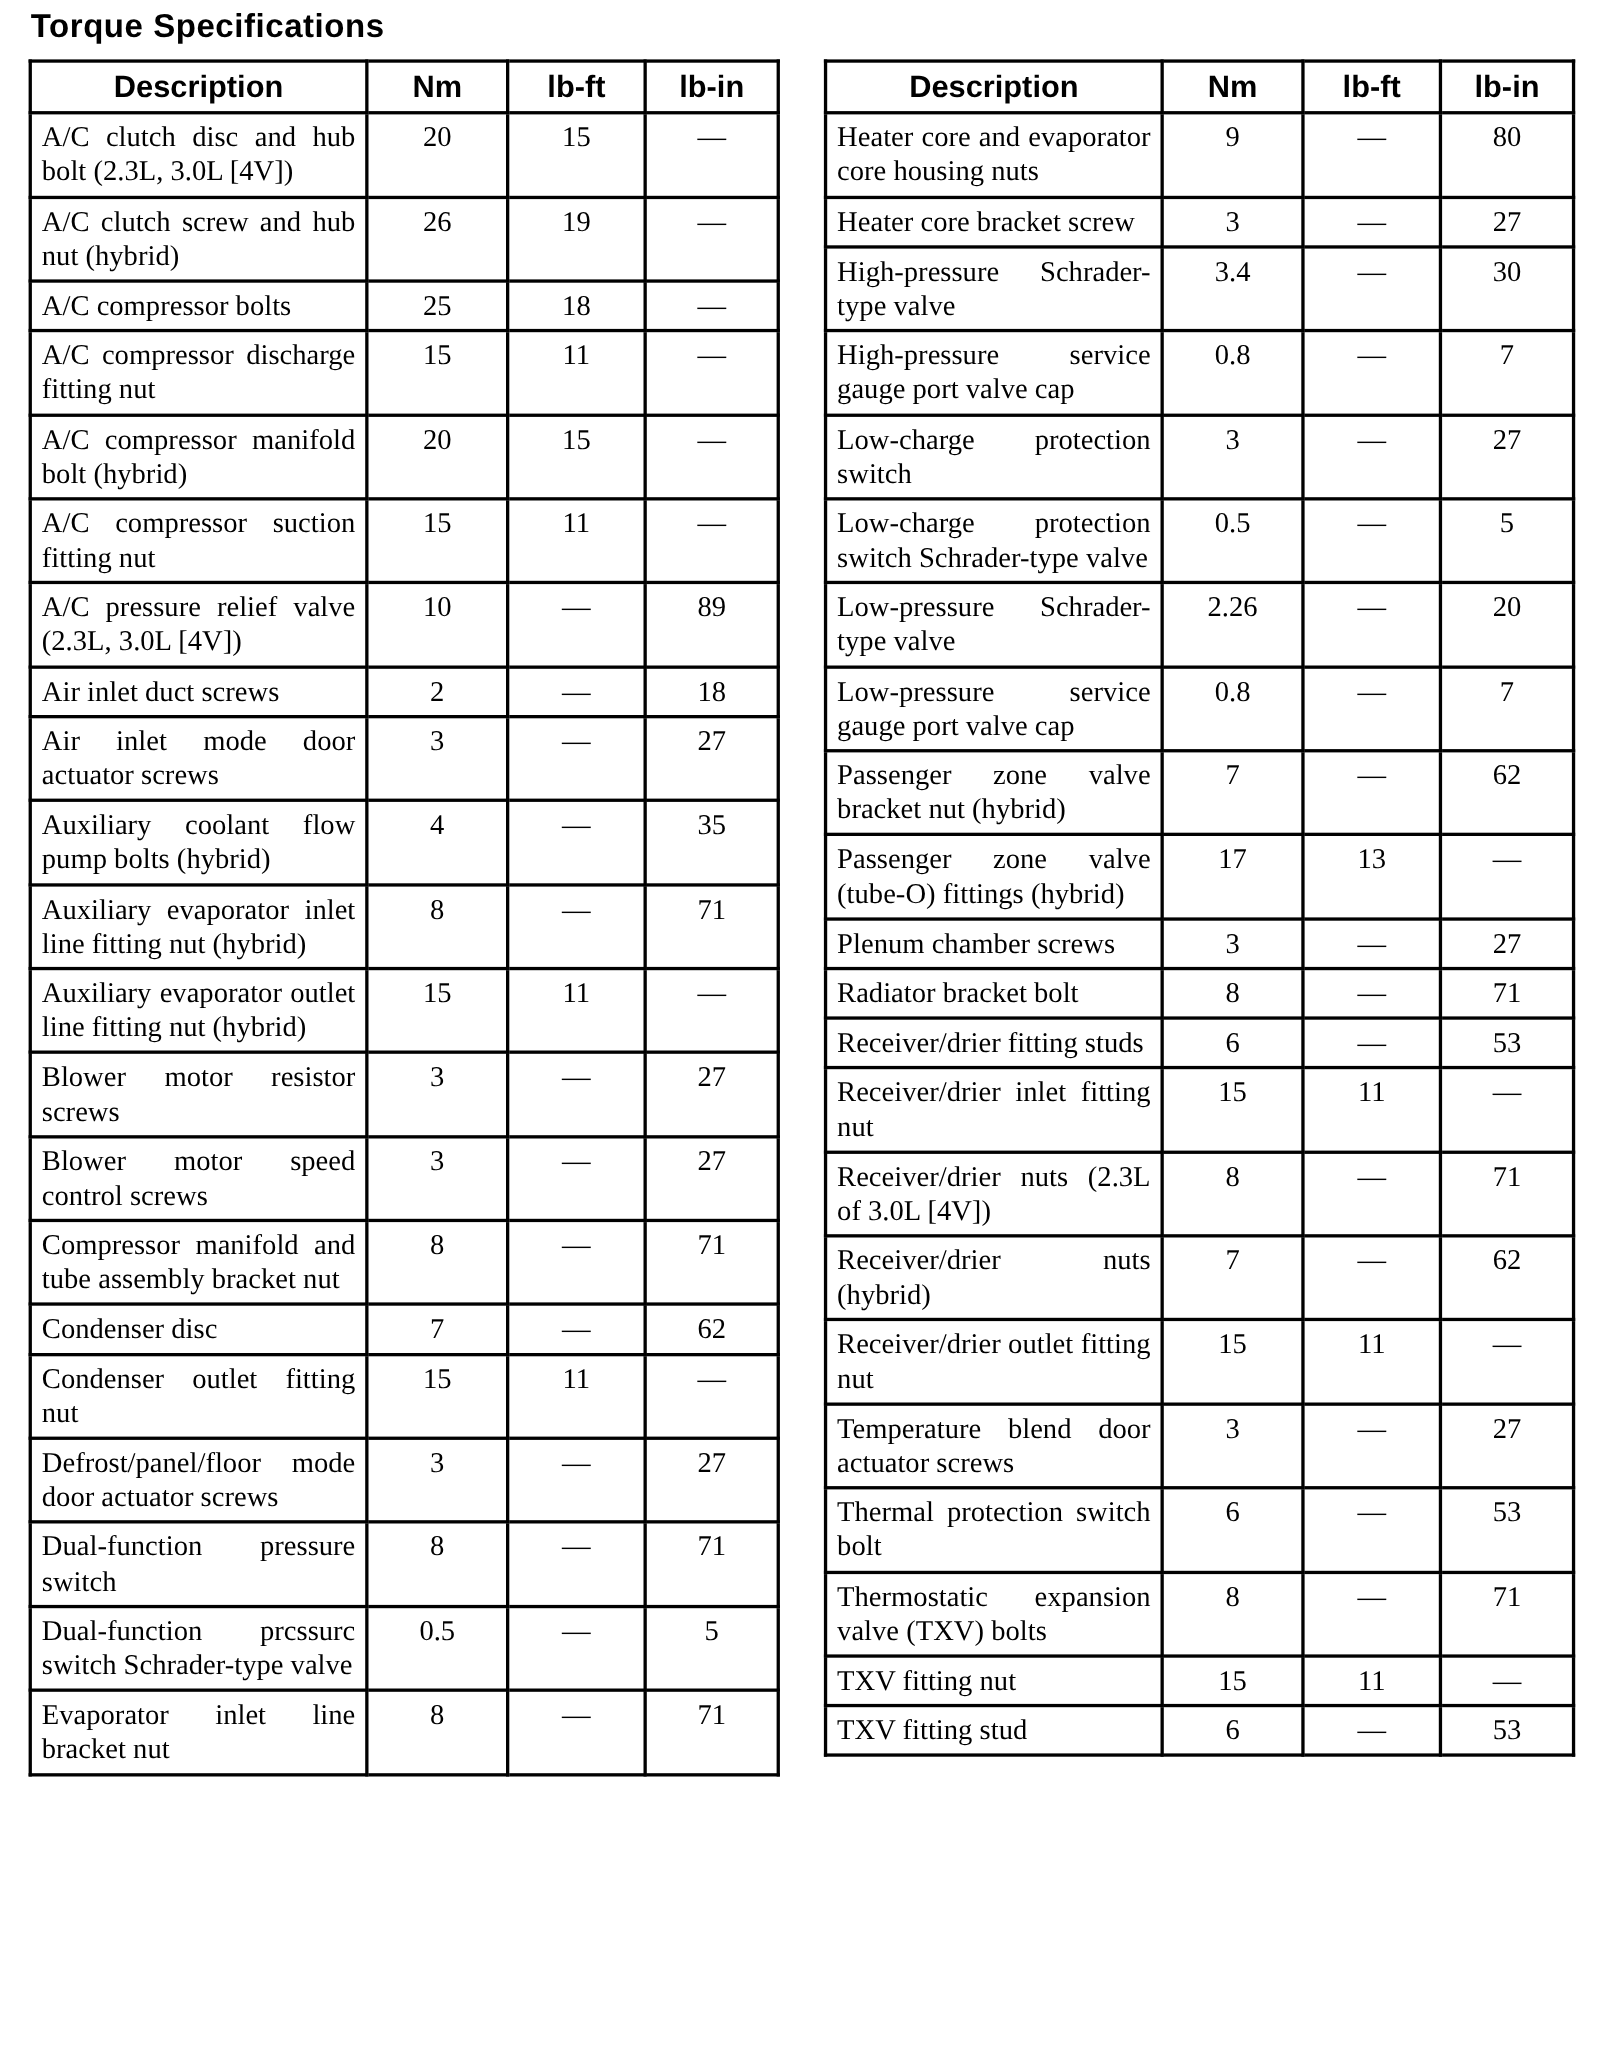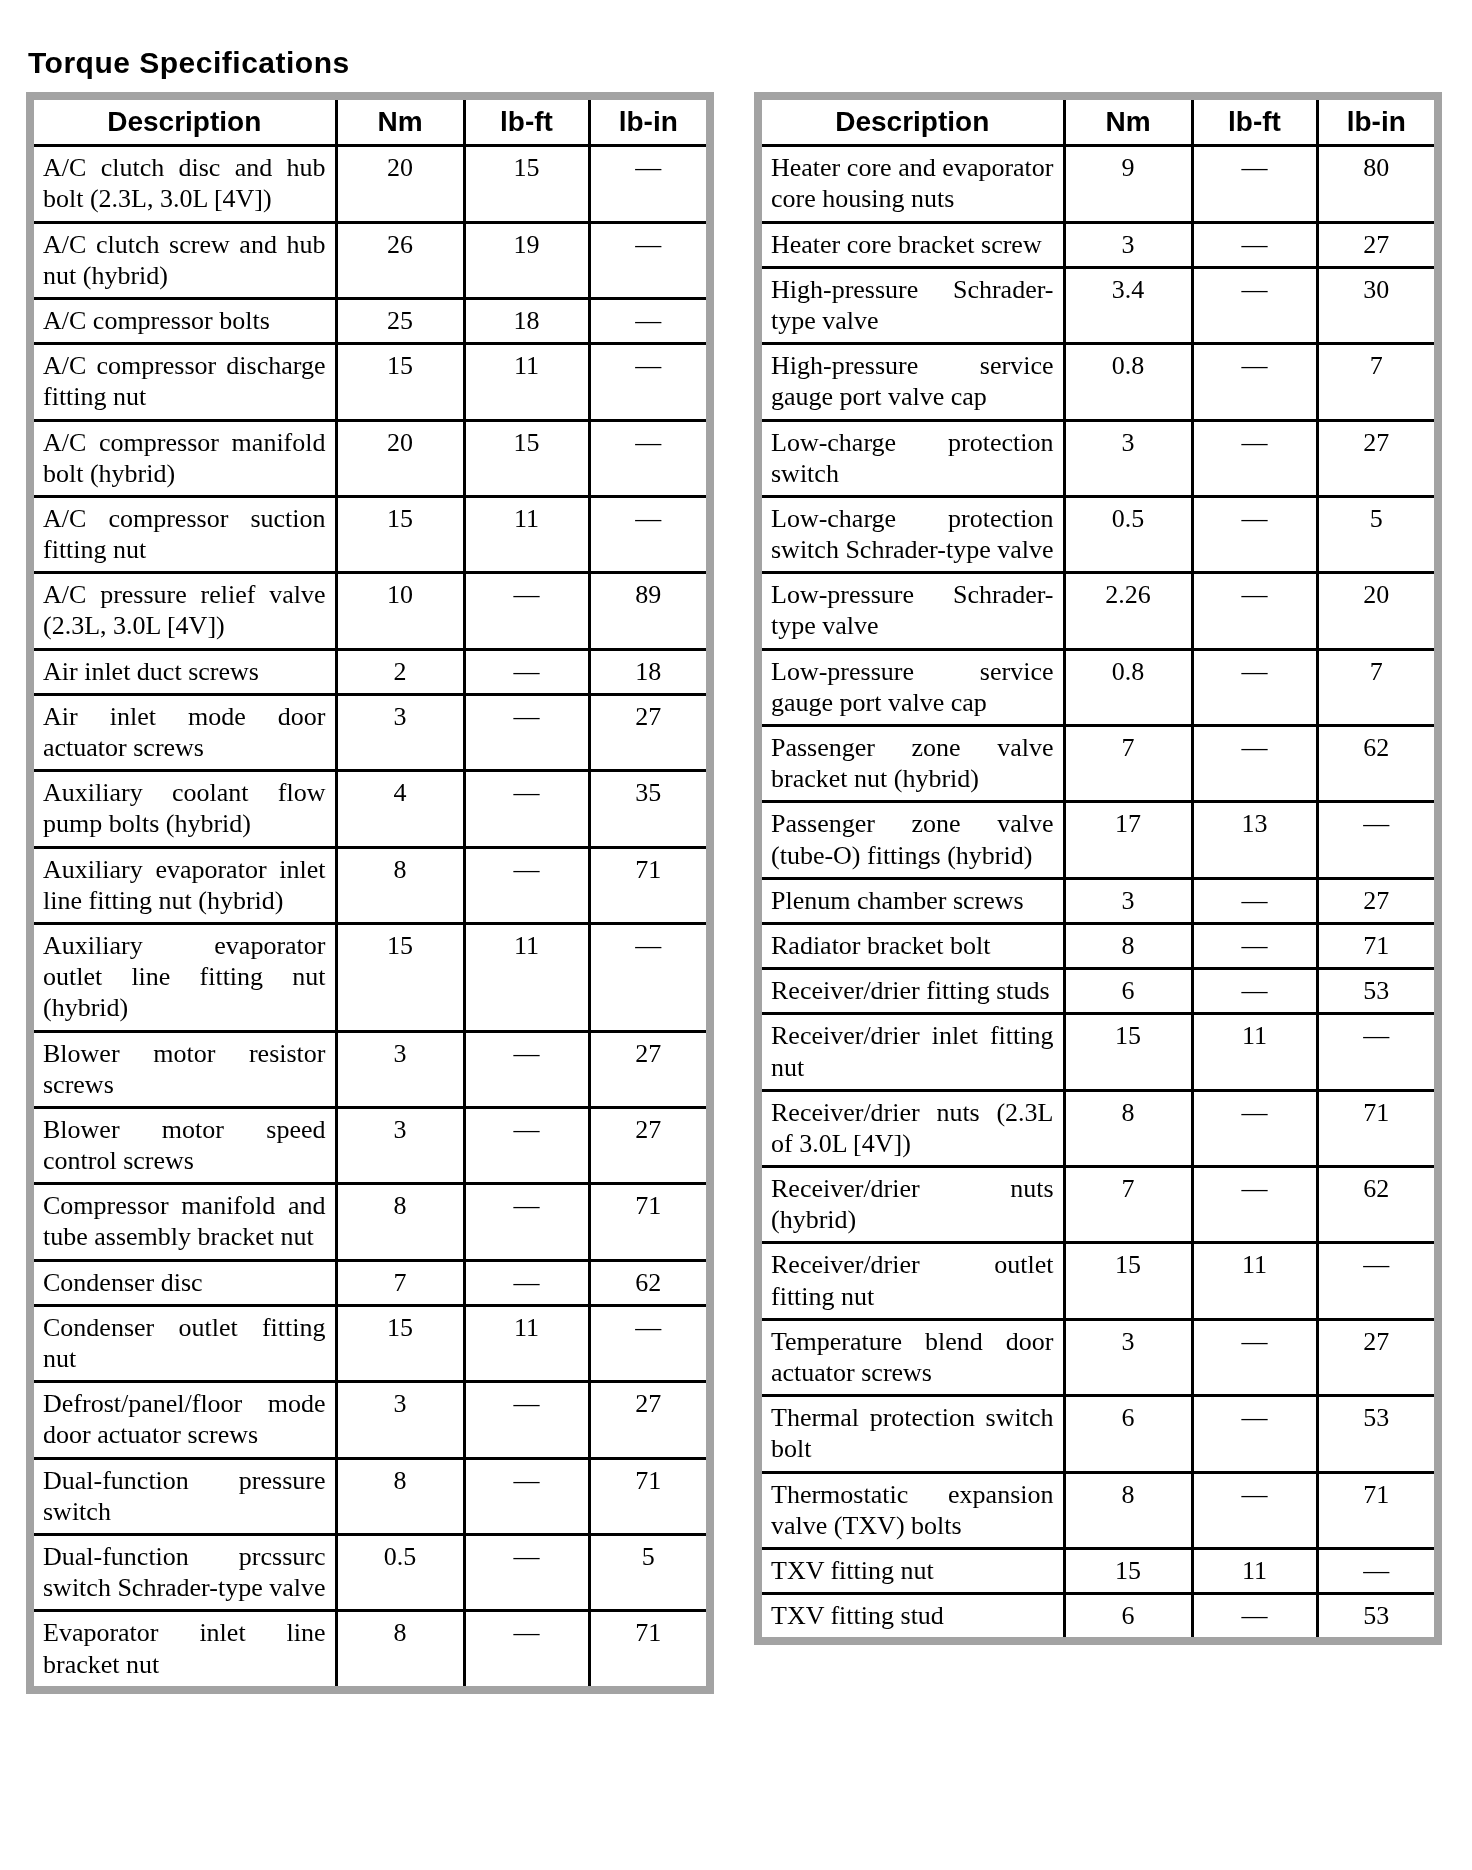--- a/index.html
+++ b/index.html
@@ -8,39 +8,38 @@
     background: #ffffff;
     color: #000000;
   }
   body {
     width: 1472px;
     min-height: 1870px;
     font-family: "Liberation Serif", serif;
   }
   .page {
     padding: 6px 24px 10px 26px;
-    margin-top: 38px;
   }
   .doc-title {
     font-family: "Liberation Sans", sans-serif;
     font-size: 30px;
     font-weight: bold;
     margin: 2px 0 12px 2px;
     letter-spacing: 0.5px;
   }
   .tables-row {
     display: flex;
     gap: 40px;
     align-items: flex-start;
   }
   table.torque {
     border-collapse: collapse;
     table-layout: fixed;
     width: 680px;
-    border: 8px solid #a3a3a3;
+    border: 1px solid #a3a3a3;
   }
   table.torque col.c-desc { width: 306px; }
   table.torque col.c-nm   { width: 128px; }
   table.torque col.c-lbft { width: 125px; }
   table.torque col.c-lbin { width: 121px; }
   table.torque th {
     font-family: "Liberation Sans", sans-serif;
     font-size: 28px;
     font-weight: bold;
     text-align: center;

